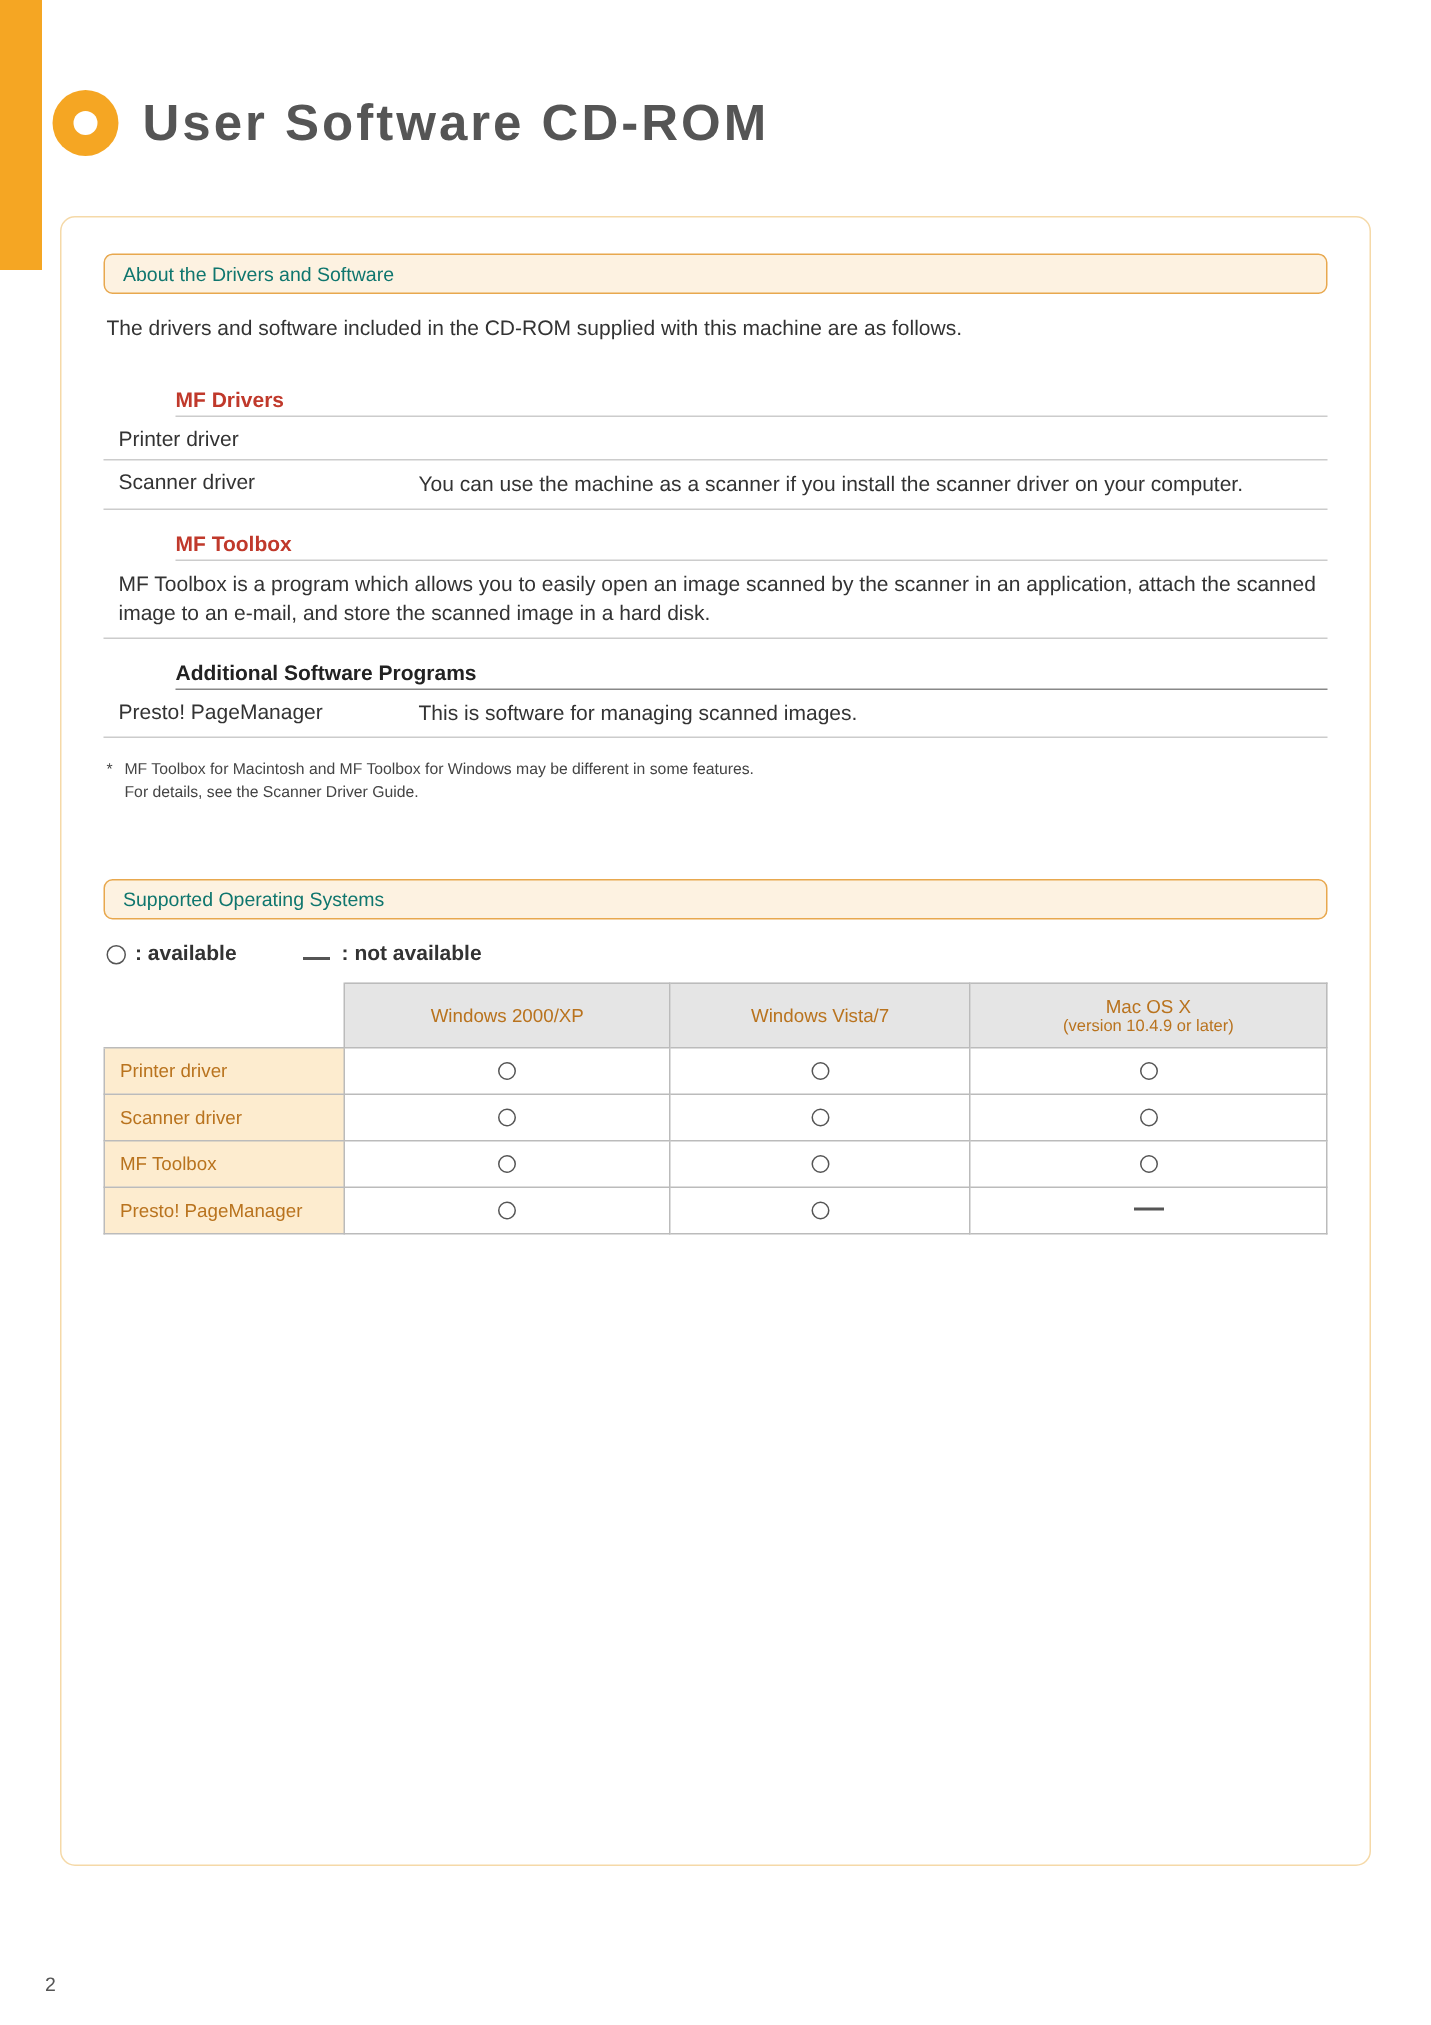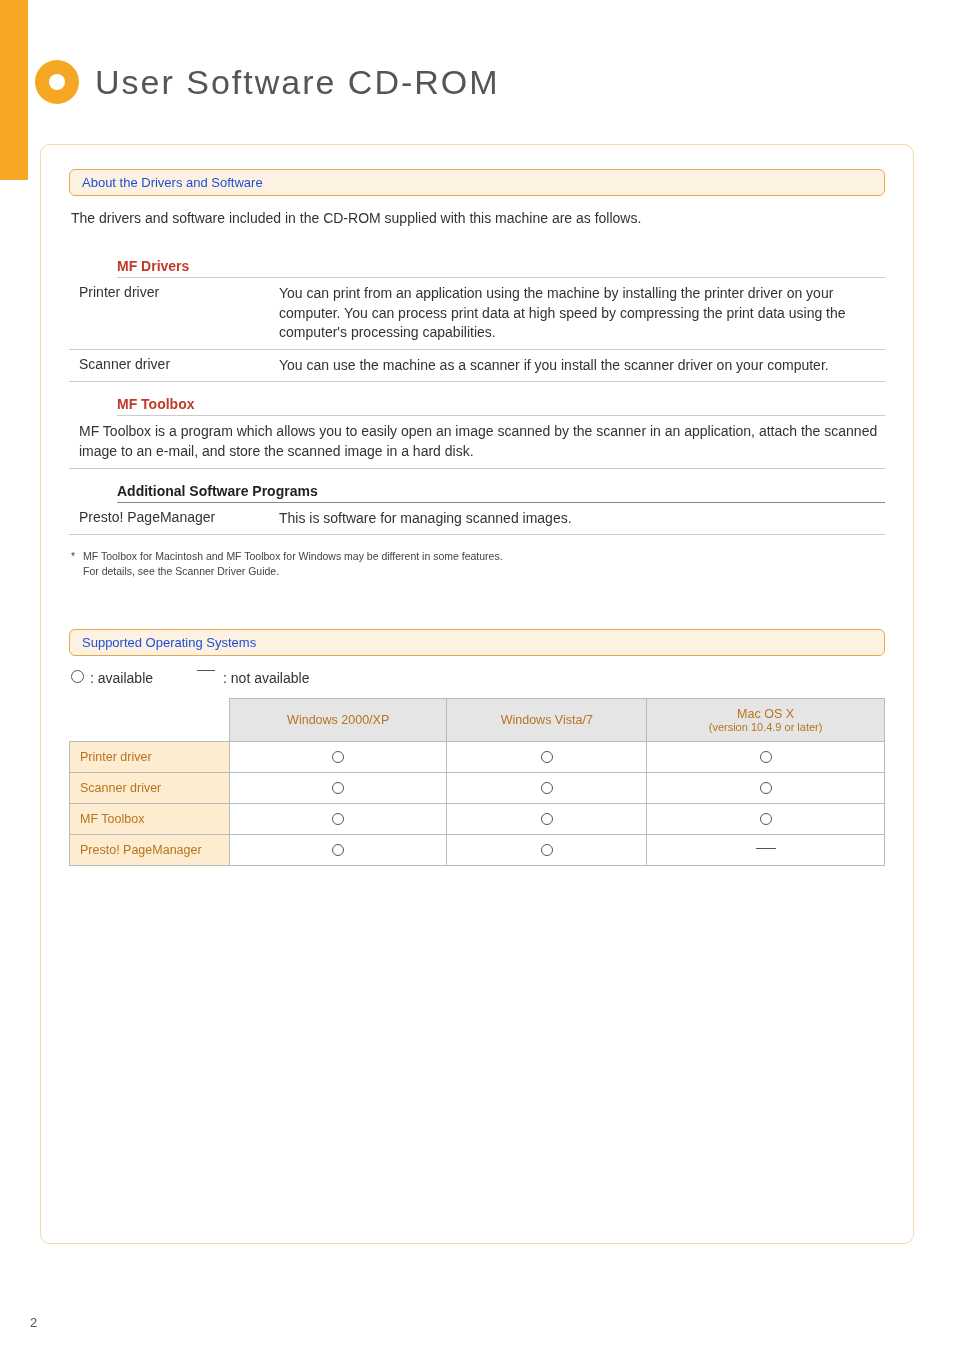--- a/index.html
+++ b/index.html
@@ -43,37 +43,37 @@
     flex-shrink: 0;
   }
   .bullet-inner {
     width: 16px;
     height: 16px;
     border-radius: 50%;
     background: #fff;
   }
   .page-title {
     font-size: 34px;
-    font-weight: 400;
+    font-weight: 700;
     color: #555;
     letter-spacing: 2px;
   }
   .main-panel {
     border: 1px solid #f5d9a8;
     border-radius: 10px;
     padding: 24px 28px;
     min-height: 1100px;
   }
   .section-header {
     border: 1px solid #e8a84e;
     border-radius: 6px;
     background: #fdf2e1;
     padding: 5px 12px;
     font-size: 13px;
-    color: #1d4ed8;
+    color: #0f766e;
     margin-bottom: 14px;
   }
   .intro-text {
     font-size: 14px;
     color: #333;
     margin-bottom: 32px;
     padding-left: 2px;
   }
   .group-heading {
     font-size: 14px;
@@ -102,22 +102,23 @@
     color: #444;
     margin-bottom: 50px;
     line-height: 1.4;
     padding-left: 2px;
   }
   .footnote .star { display:inline-block; width:12px; }
   .legend {
     font-size: 14px;
     margin: 10px 0 12px 2px;
     display:flex;
-    align-items:flex-start;
+    align-items:flex-end;
     gap:6px;
+    font-weight:bold;
   }
   .circ {
     display:inline-block;
     width:13px; height:13px;
     border:1.5px solid #555;
     border-radius:50%;
     vertical-align:middle;
   }
   .dash { display:inline-block; width:18px; height:1.5px; background:#555; vertical-align:middle; margin:0 2px 3px 2px;}
   .os-table {
@@ -173,21 +174,20 @@
 
   <div class="main-panel">
 
     <div class="section-header">About the Drivers and Software</div>
     <div class="intro-text">The drivers and software included in the CD-ROM supplied with this machine are as follows.</div>
 
     <div id="groups-container">
         <div class="group-heading">MF Drivers</div>
         <div class="kv-row">
           <div class="kv-key">Printer driver</div>
-          <div class="kv-val">You can print from an application using the machine by installing the printer driver on your computer. You can process print data at high speed by compressing the print data using the computer's processing capabilities.</div>
         </div>
         <div class="kv-row">
           <div class="kv-key">Scanner driver</div>
           <div class="kv-val">You can use the machine as a scanner if you install the scanner driver on your computer.</div>
         </div>
         <div style="height: 14px;"></div>
         <div class="group-heading">MF Toolbox</div>
         <div class="kv-row">
           <div class="kv-val">MF Toolbox is a program which allows you to easily open an image scanned by the scanner in an application, attach the scanned image to an e-mail, and store the scanned image in a hard disk.</div>
         </div>

